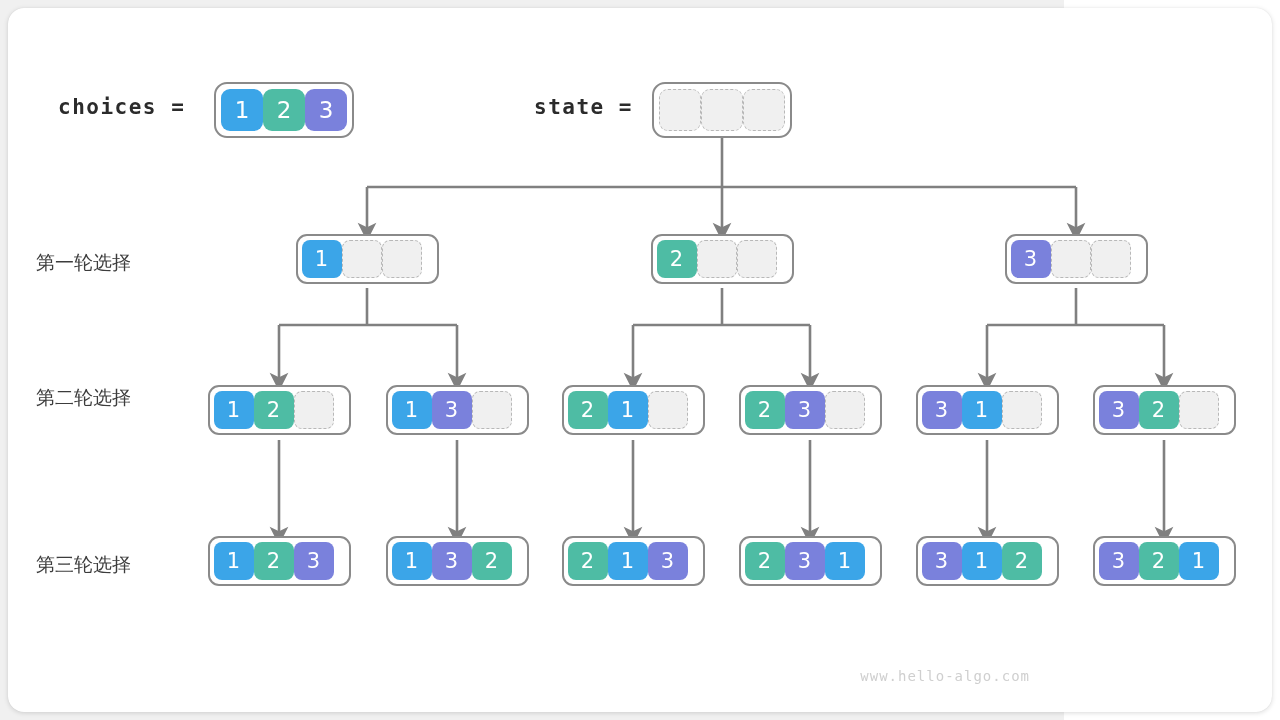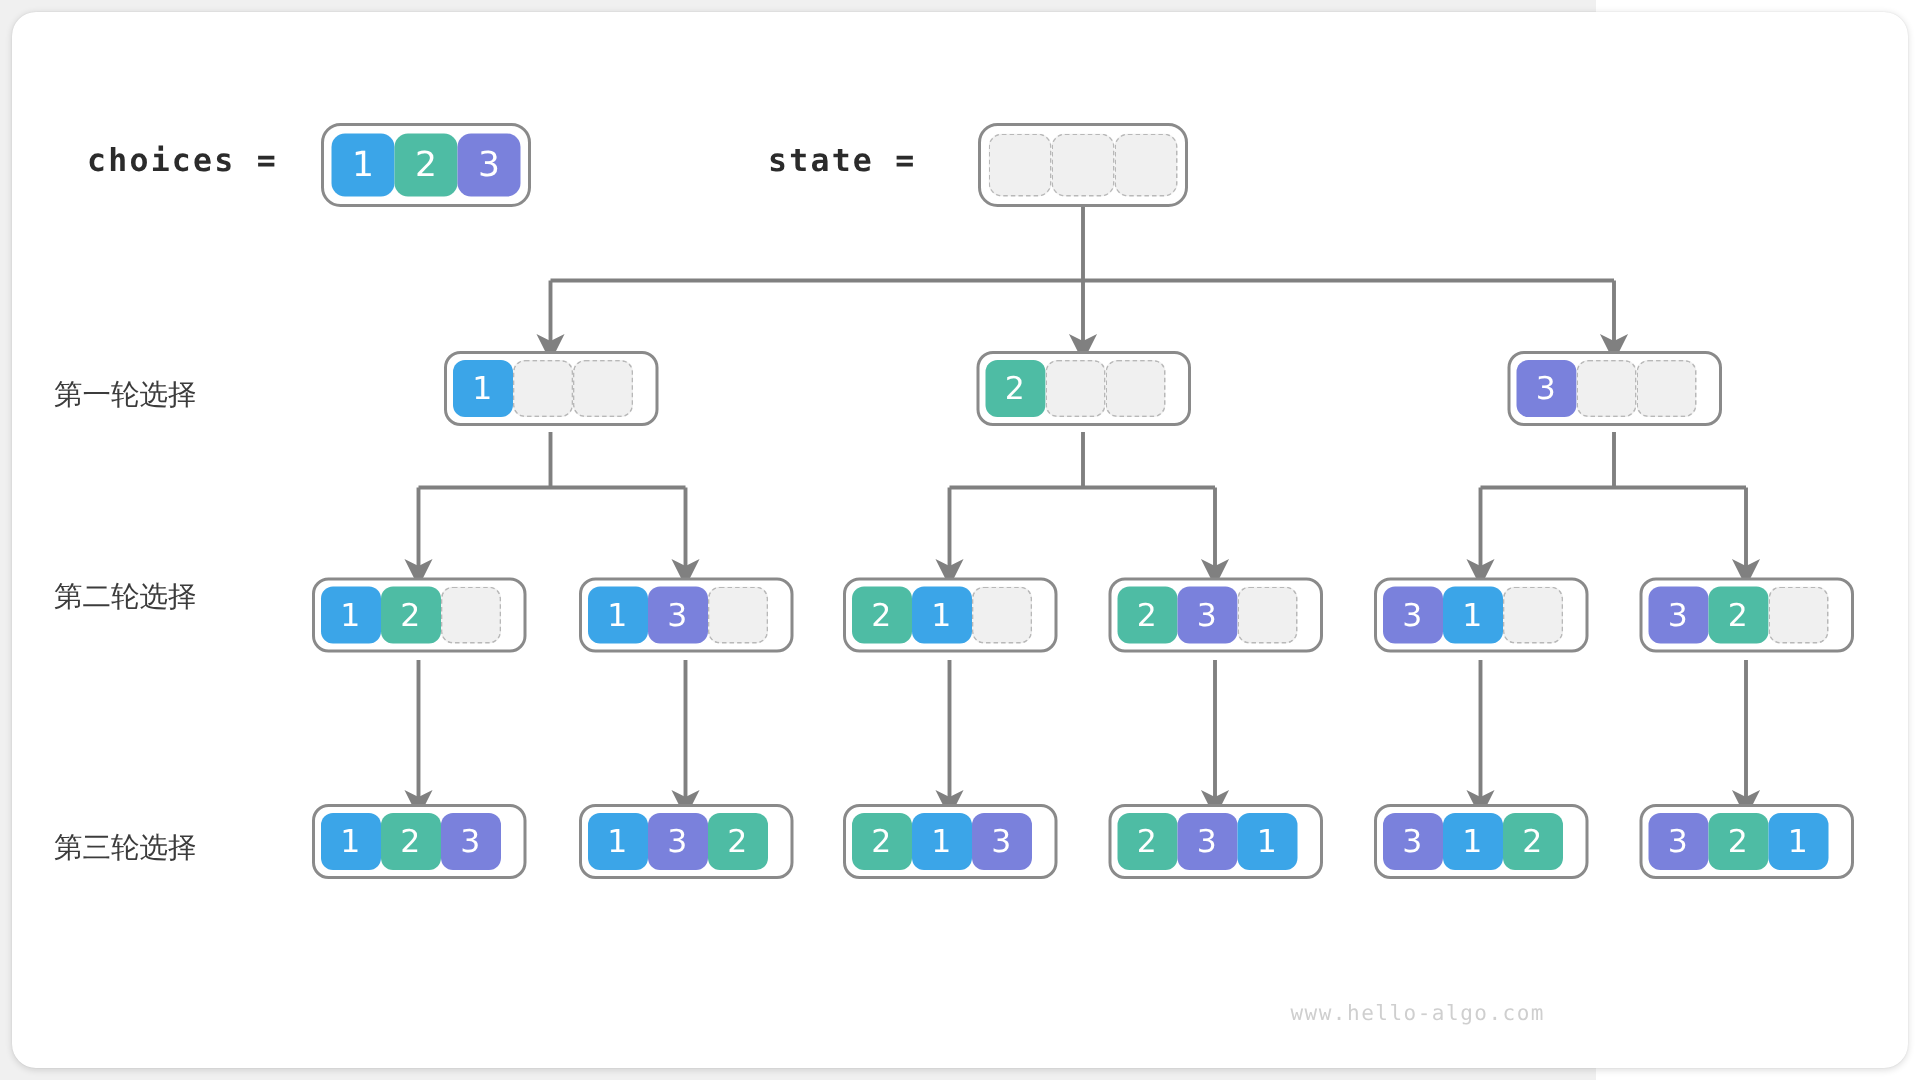--- a/index.html
+++ b/index.html
@@ -149,21 +149,21 @@
       <path d="M279,440 L279,536" marker-end="url(#arrow)"></path>
       <path d="M457,440 L457,536" marker-end="url(#arrow)"></path>
       <path d="M633,440 L633,536" marker-end="url(#arrow)"></path>
       <path d="M810,440 L810,536" marker-end="url(#arrow)"></path>
       <path d="M987,440 L987,536" marker-end="url(#arrow)"></path>
       <path d="M1164,440 L1164,536" marker-end="url(#arrow)"></path>
     </g>
   </svg>
 
   <div class="mono-label" style="left:58px; top:95px;">choices =</div>
-  <div class="mono-label" style="left:512px; top:95px;">state =</div>
+  <div class="mono-label" style="left:534px; top:95px;">state =</div>
 
   <div class="node big" id="choices-node" style="left:214px; top:82px;">
       <div class="cell v1">1</div>
       <div class="cell v2">2</div>
       <div class="cell v3">3</div>
     </div>
   <div class="node big" id="state-node" style="left:652px; top:82px;">
       <div class="cell empty"></div>
       <div class="cell empty"></div>
       <div class="cell empty"></div>

